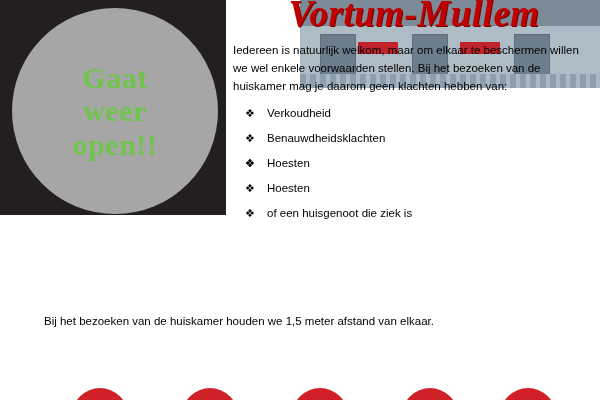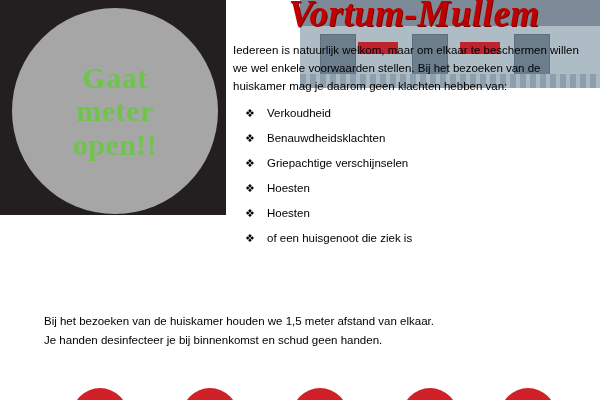--- a/index.html
+++ b/index.html
@@ -182,61 +182,59 @@
   <div class="window" style="left:214px;"></div>
   <div class="red-banner" style="left:58px;"></div>
   <div class="red-banner" style="left:160px;"></div>
   <div class="fence"></div>
 </div>
 
 <div class="left-dark"></div>
 
 <div class="circle">
   <div class="circle-line">Gaat</div>
-  <div class="circle-line">meter</div>
+  <div class="circle-line">weer</div>
   <div class="circle-line">open!!</div>
 </div>
 
 <div class="title">Vortum-Mullem</div>
 
 <div class="content">
   <p class="para">Iedereen is natuurlijk welkom, maar om elkaar te beschermen willen we wel enkele voorwaarden stellen. Bij het bezoeken van de huiskamer mag je daarom geen klachten hebben van:</p>
 
   <ul class="bullets">
     <li>
       <span class="diamond-icon">❖</span>
       <span>Verkoudheid</span>
     </li>
     <li>
       <span class="diamond-icon">❖</span>
       <span>Benauwdheidsklachten</span>
     </li>
     <li>
       <span class="diamond-icon">❖</span>
-      <span>Griepachtige verschijnselen</span>
     </li>
     <li>
       <span class="diamond-icon">❖</span>
       <span>Hoesten</span>
     </li>
     <li>
       <span class="diamond-icon">❖</span>
       <span>Hoesten</span>
     </li>
     <li>
       <span class="diamond-icon">❖</span>
       <span>of een huisgenoot die ziek is</span>
     </li>
   </ul>
 
 </div>
 
 <div class="bottom-block">
   <p class="line">Bij het bezoeken van de huiskamer houden we 1,5 meter afstand van elkaar.</p>
-  <p class="line">Je handen desinfecteer je bij binnenkomst en schud geen handen.</p>
 </div>
 
 <div class="circles-row">
   <div class="red-circle" style="left:72px;"></div>
   <div class="red-circle" style="left:182px;"></div>
   <div class="red-circle" style="left:292px;"></div>
   <div class="red-circle" style="left:402px;"></div>
   <div class="red-circle" style="left:500px;"></div>
 </div>
 

